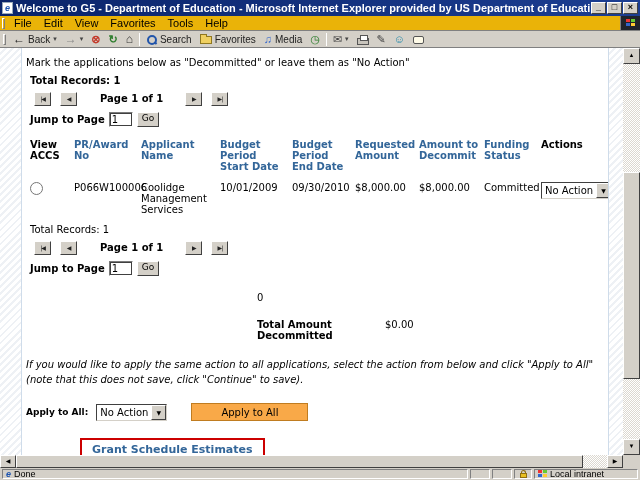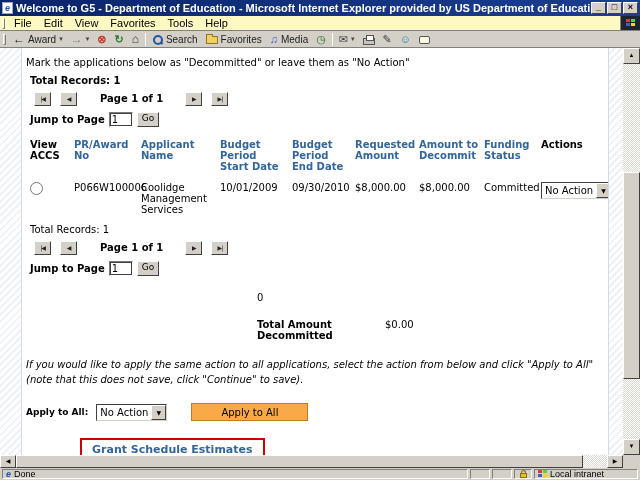--- a/index.html
+++ b/index.html
@@ -5,21 +5,21 @@
   * { margin:0; padding:0; box-sizing:border-box; }
   html,body { width:640px; height:480px; overflow:hidden; }
   body { font-family:"Liberation Sans", sans-serif; background:#d4d0c8; position:relative; }
 
   
   .titlebar { height:16px; background:linear-gradient(90deg,#0a246a,#1c3e92); display:flex; align-items:center; padding:0 2px; }
   .titlebar .ie-doc { width:11px; height:12px; background:#fff; border:1px solid #9ab; color:#1c53b0; font-size:9px; font-weight:bold; font-style:italic; line-height:10px; text-align:center; margin-right:3px; }
   .titlebar .t-text { color:#fff; font-size:11px; font-weight:bold; flex:1; white-space:nowrap; overflow:hidden; }
   .winbtn { width:15px; height:12px; background:#d4d0c8; border:1px solid; border-color:#fff #404040 #404040 #fff; font-size:9px; line-height:9px; text-align:center; margin-left:1px; color:#000; font-weight:bold; }
 
-  .menubar { height:15px; background:#fef9c3; display:flex; align-items:center; border-bottom:1px solid #808080; }
+  .menubar { height:15px; background:#eab308; display:flex; align-items:center; border-bottom:1px solid #808080; }
   .grip { width:3px; height:11px; border:1px solid; border-color:#fff #808080 #808080 #fff; margin:0 3px 0 2px; }
   .menu-item { font-size:11px; padding:1px 6px; color:#000; }
   .menubar .spacer { flex:1; }
   .throbber { width:20px; height:14px; background:#20242c; display:flex; align-items:center; justify-content:center; border-left:1px solid #808080; }
   .winflag { width:9px; height:8px; display:grid; grid-template-columns:4px 4px; grid-template-rows:3px 3px; gap:1px; }
   .winflag i:nth-child(1){background:#e33;} .winflag i:nth-child(2){background:#6c3;}
   .winflag i:nth-child(3){background:#36c;} .winflag i:nth-child(4){background:#fc3;}
 
   .toolbar { height:17px; background:#d4d0c8; display:flex; align-items:center; border-bottom:1px solid #808080; padding-left:1px; }
   .tbtn { display:flex; align-items:center; gap:3px; font-size:10px; padding:1px 4px; color:#222; height:15px; }
@@ -138,21 +138,21 @@
         <i></i>
         <i></i>
       </span>
     </span>
 </div>
 
 <div class="toolbar">
   <span class="grip"></span>
   <span class="tbtn">
     <span class="g-back">←</span>
-    <span>Award</span>
+    <span>Back</span>
     <span class="caret">▾</span>
   </span>
   <span class="tbtn">
     <span class="g-fwd">→</span>
     <span class="caret">▾</span>
   </span>
   <span class="tbtn">
       <span class="g-stop">⊗</span>
     </span>
   <span class="tbtn">

